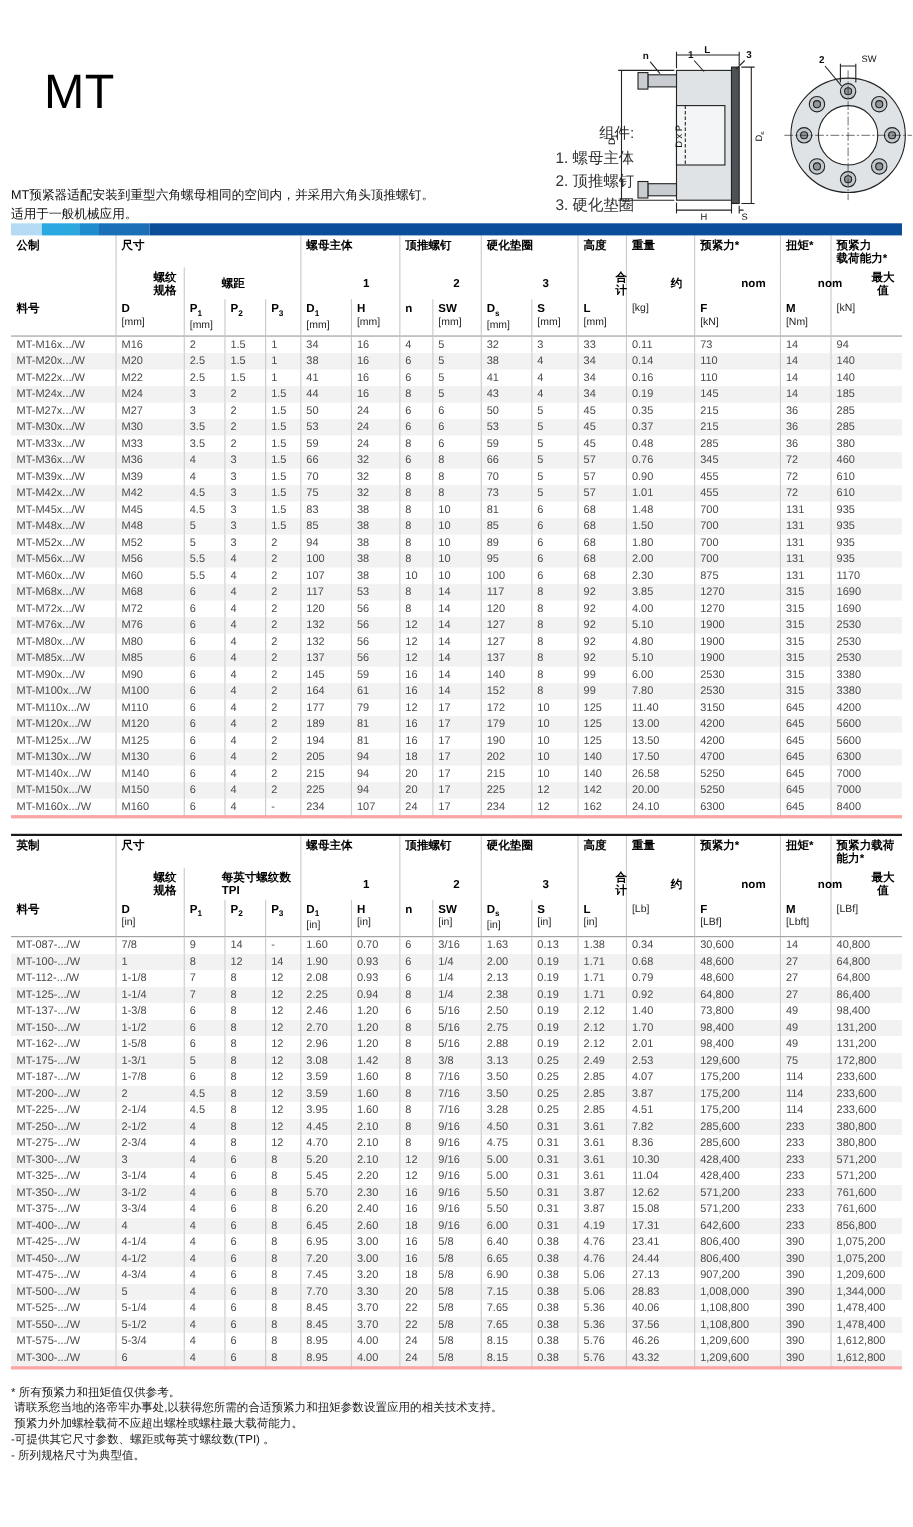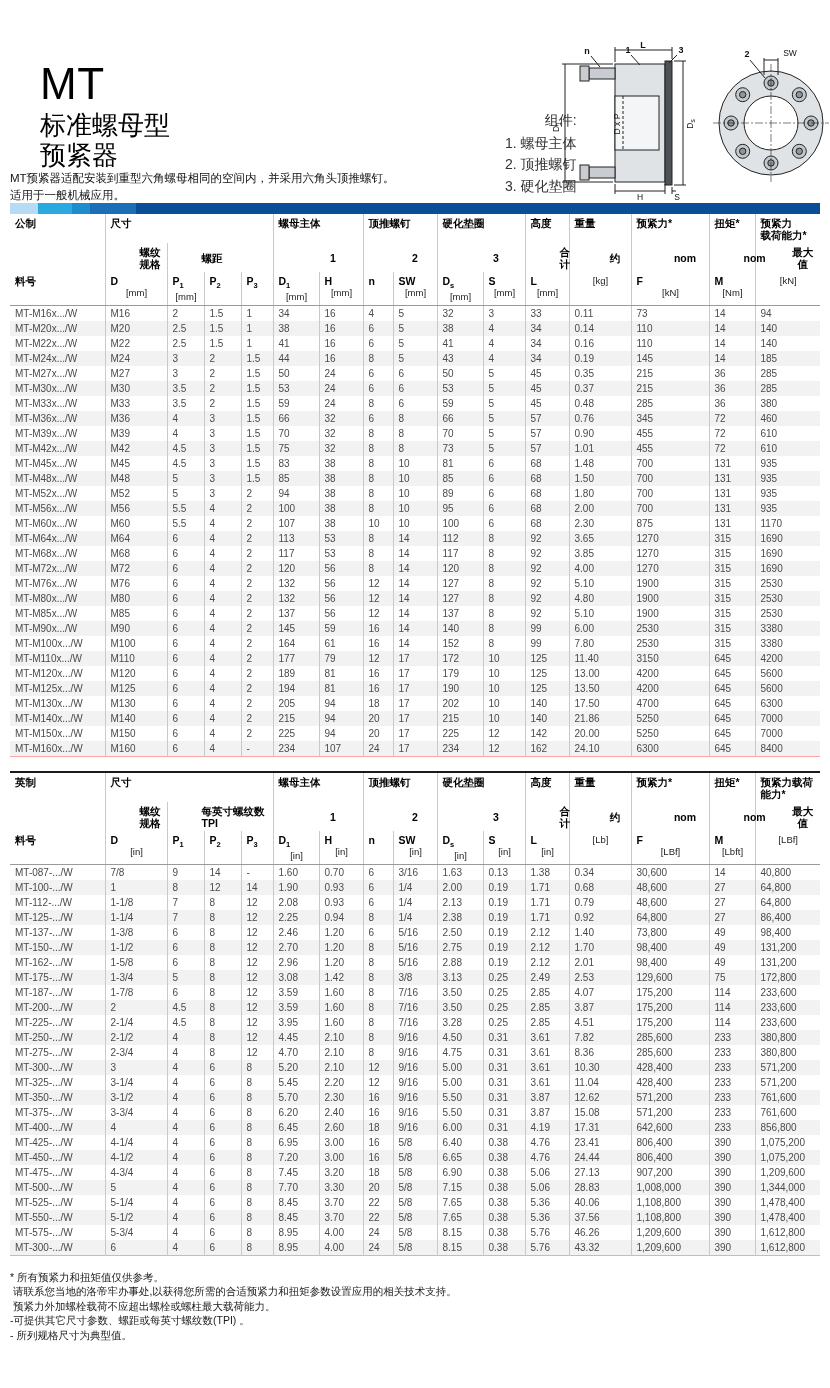--- a/index.html
+++ b/index.html
@@ -21,47 +21,45 @@
   .drawing .dim { font-weight:400; font-size:8.5px; }
   .drawing .sub { font-size:6.5px; }
 
   
   .accent-bar { display:flex; height:11px; margin:0 10px; }
   .accent-bar .seg { height:100%; }
 
   
   .tablewrap { margin:0 10px; }
   .tablewrap.imperial { margin-top:14px; border-top:2px solid #1a1a1a; }
-  table { width:810px; border-collapse:collapse; table-layout:fixed; border-bottom:1px solid #fca5a5; }
+  table { width:810px; border-collapse:collapse; table-layout:fixed; border-bottom:3px solid #fca5a5; }
   th, td { border-left:1px solid #c9c9c9; }
   tr > *:first-child { border-left:none; }
   th { font-weight:700; font-size:10.5px; text-align:left; padding:3px 4px 2px 5px; vertical-align:top; white-space:pre-line; line-height:1.15; color:#000; }
   th.tc { text-align:center; }
   .hrow0 th { height:27px; }
   .hrow1 th { height:22px; vertical-align:middle;padding-left:34px; }
   .hrow2 th { height:33px; border-bottom:1px solid #9a9a9a; }
-  th .unit { font-weight:400; font-size:9.5px; color:#222; margin-top:1px;text-align:center; }
+  th .unit { font-weight:400; font-size:9.5px; color:#222; margin-top:1px; }
   th sub { font-size:7.5px; }
   td { font-size:10px; color:#4a4a4a; padding:1px 3px 1px 5px; height:15px; line-height:13px; white-space:nowrap; overflow:hidden; }
   tbody tr:nth-child(even) { background:#f2f2f2; }
 
   
   .footnotes { margin:14px 10px 0; font-size:10.5px; line-height:1.38; color:#1a1a1a; }
   .footnotes div { white-space:pre-wrap; }
 </style>
 </head>
 <body>
 
 <div class="page">
 
   <div class="header">
     <div class="titles">
       <div class="t-code">MT</div>
-      <div class="t-name">标准螺母型
-预紧器</div>
     </div>
     <div class="desc">
       <div>MT预紧器适配安装到重型六角螺母相同的空间内，并采用六角头顶推螺钉。</div>
       <div>适用于一般机械应用。</div>
     </div>
 
     <div class="legend">
       <div class="lg-title">组件:</div>
       <div>1. 螺母主体</div>
       <div>2. 顶推螺钉</div>
@@ -483,38 +481,20 @@
             <td>10</td>
             <td>100</td>
             <td>6</td>
             <td>68</td>
             <td>2.30</td>
             <td>875</td>
             <td>131</td>
             <td>1170</td>
           </tr>
           <tr>
-            <td>MT-M64x.../W</td>
-            <td>M64</td>
-            <td>6</td>
-            <td>4</td>
-            <td>2</td>
-            <td>113</td>
-            <td>53</td>
-            <td>8</td>
-            <td>14</td>
-            <td>112</td>
-            <td>8</td>
-            <td>92</td>
-            <td>3.65</td>
-            <td>1270</td>
-            <td>315</td>
-            <td>1690</td>
-          </tr>
-          <tr>
             <td>MT-M68x.../W</td>
             <td>M68</td>
             <td>6</td>
             <td>4</td>
             <td>2</td>
             <td>117</td>
             <td>53</td>
             <td>8</td>
             <td>14</td>
             <td>117</td>
@@ -711,21 +691,21 @@
             <td>6</td>
             <td>4</td>
             <td>2</td>
             <td>215</td>
             <td>94</td>
             <td>20</td>
             <td>17</td>
             <td>215</td>
             <td>10</td>
             <td>140</td>
-            <td>21.86</td>
+            <td>26.58</td>
             <td>5250</td>
             <td>645</td>
             <td>7000</td>
           </tr>
           <tr>
             <td>MT-M150x.../W</td>
             <td>M150</td>
             <td>6</td>
             <td>4</td>
             <td>2</td>
@@ -951,21 +931,21 @@
             <td>2.88</td>
             <td>0.19</td>
             <td>2.12</td>
             <td>2.01</td>
             <td>98,400</td>
             <td>49</td>
             <td>131,200</td>
           </tr>
           <tr>
             <td>MT-175-.../W</td>
-            <td>1-3/4</td>
+            <td>1-3/1</td>
             <td>5</td>
             <td>8</td>
             <td>12</td>
             <td>3.08</td>
             <td>1.42</td>
             <td>8</td>
             <td>3/8</td>
             <td>3.13</td>
             <td>0.25</td>
             <td>2.49</td>

